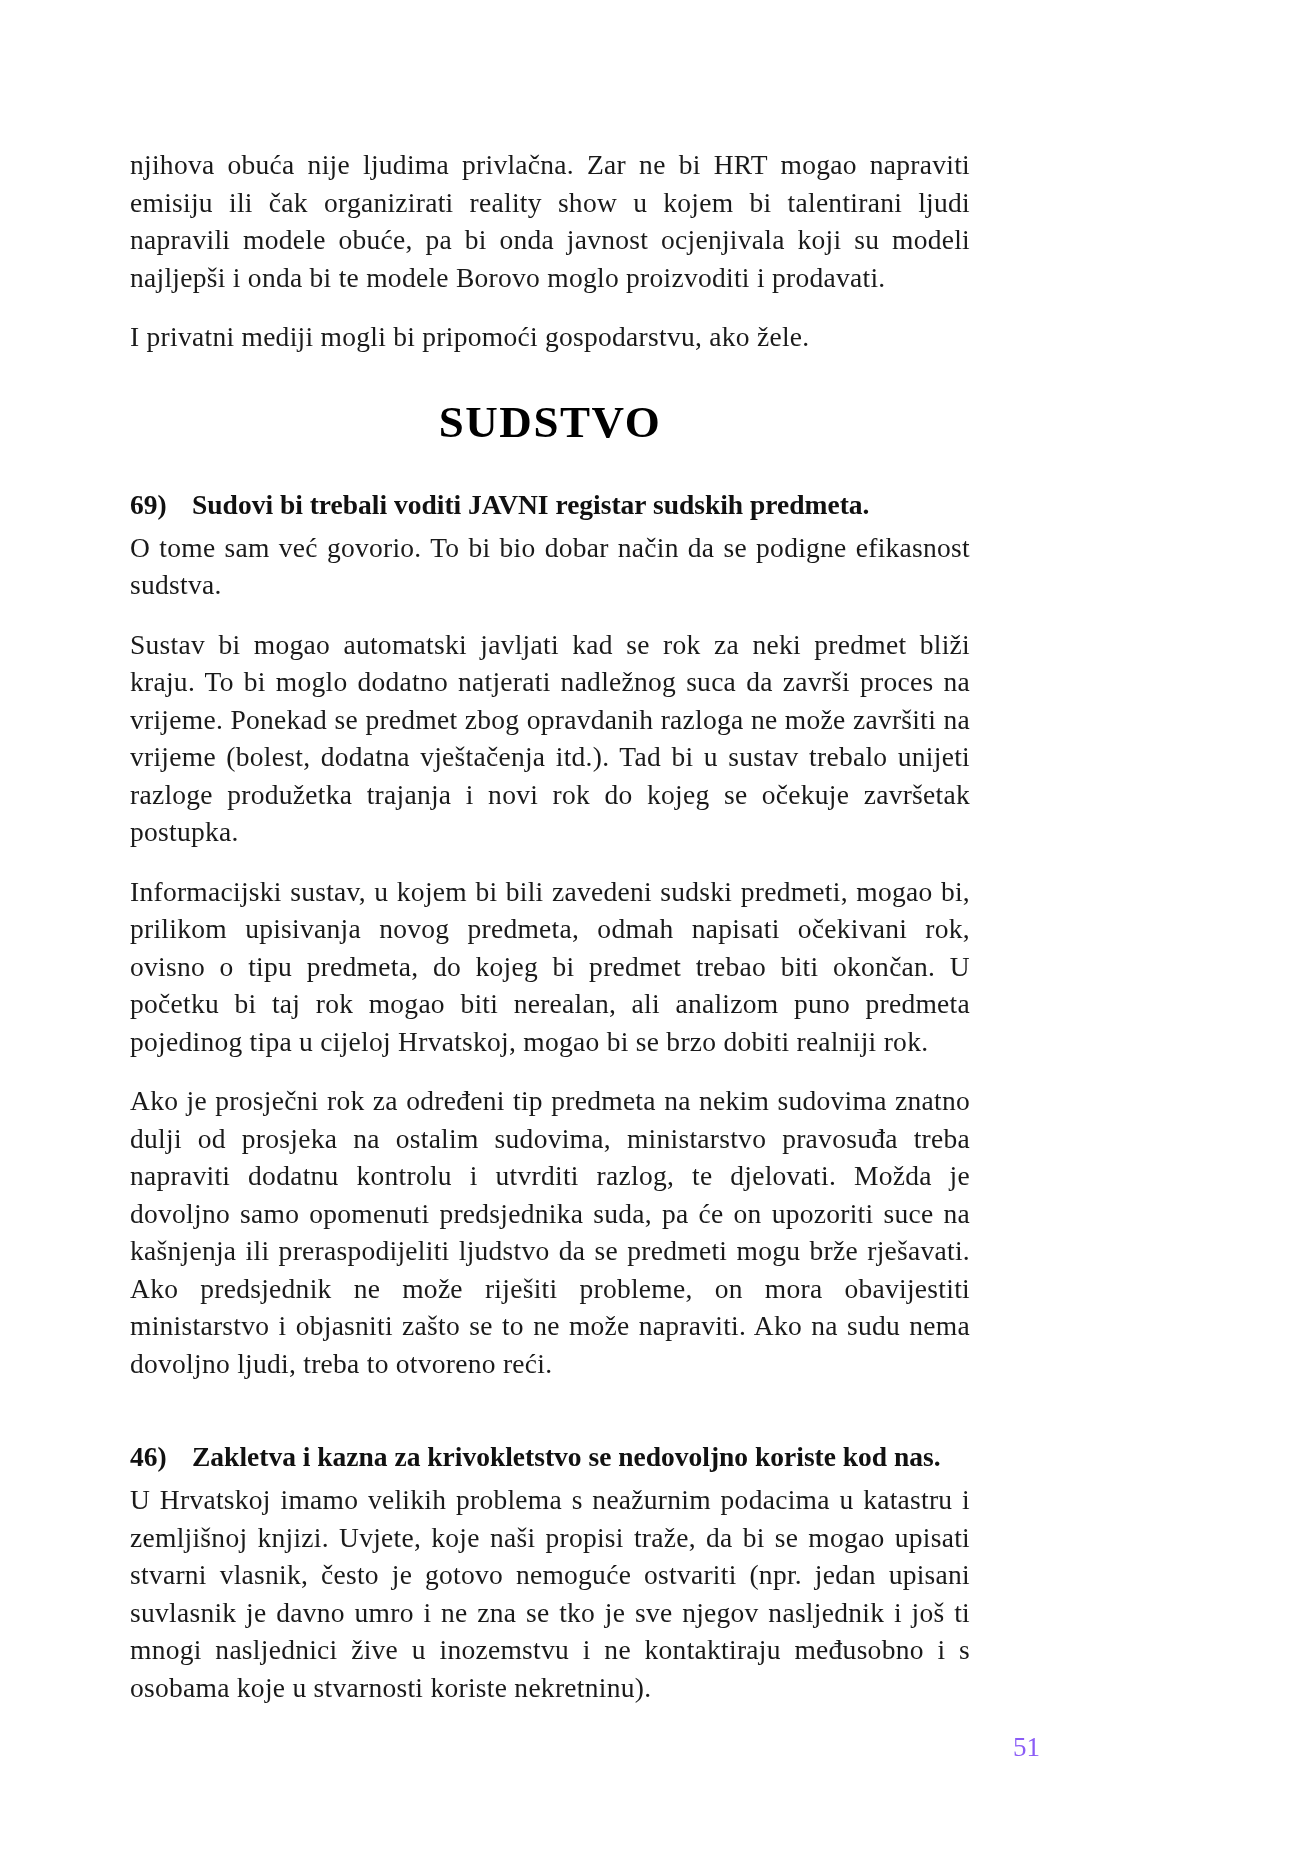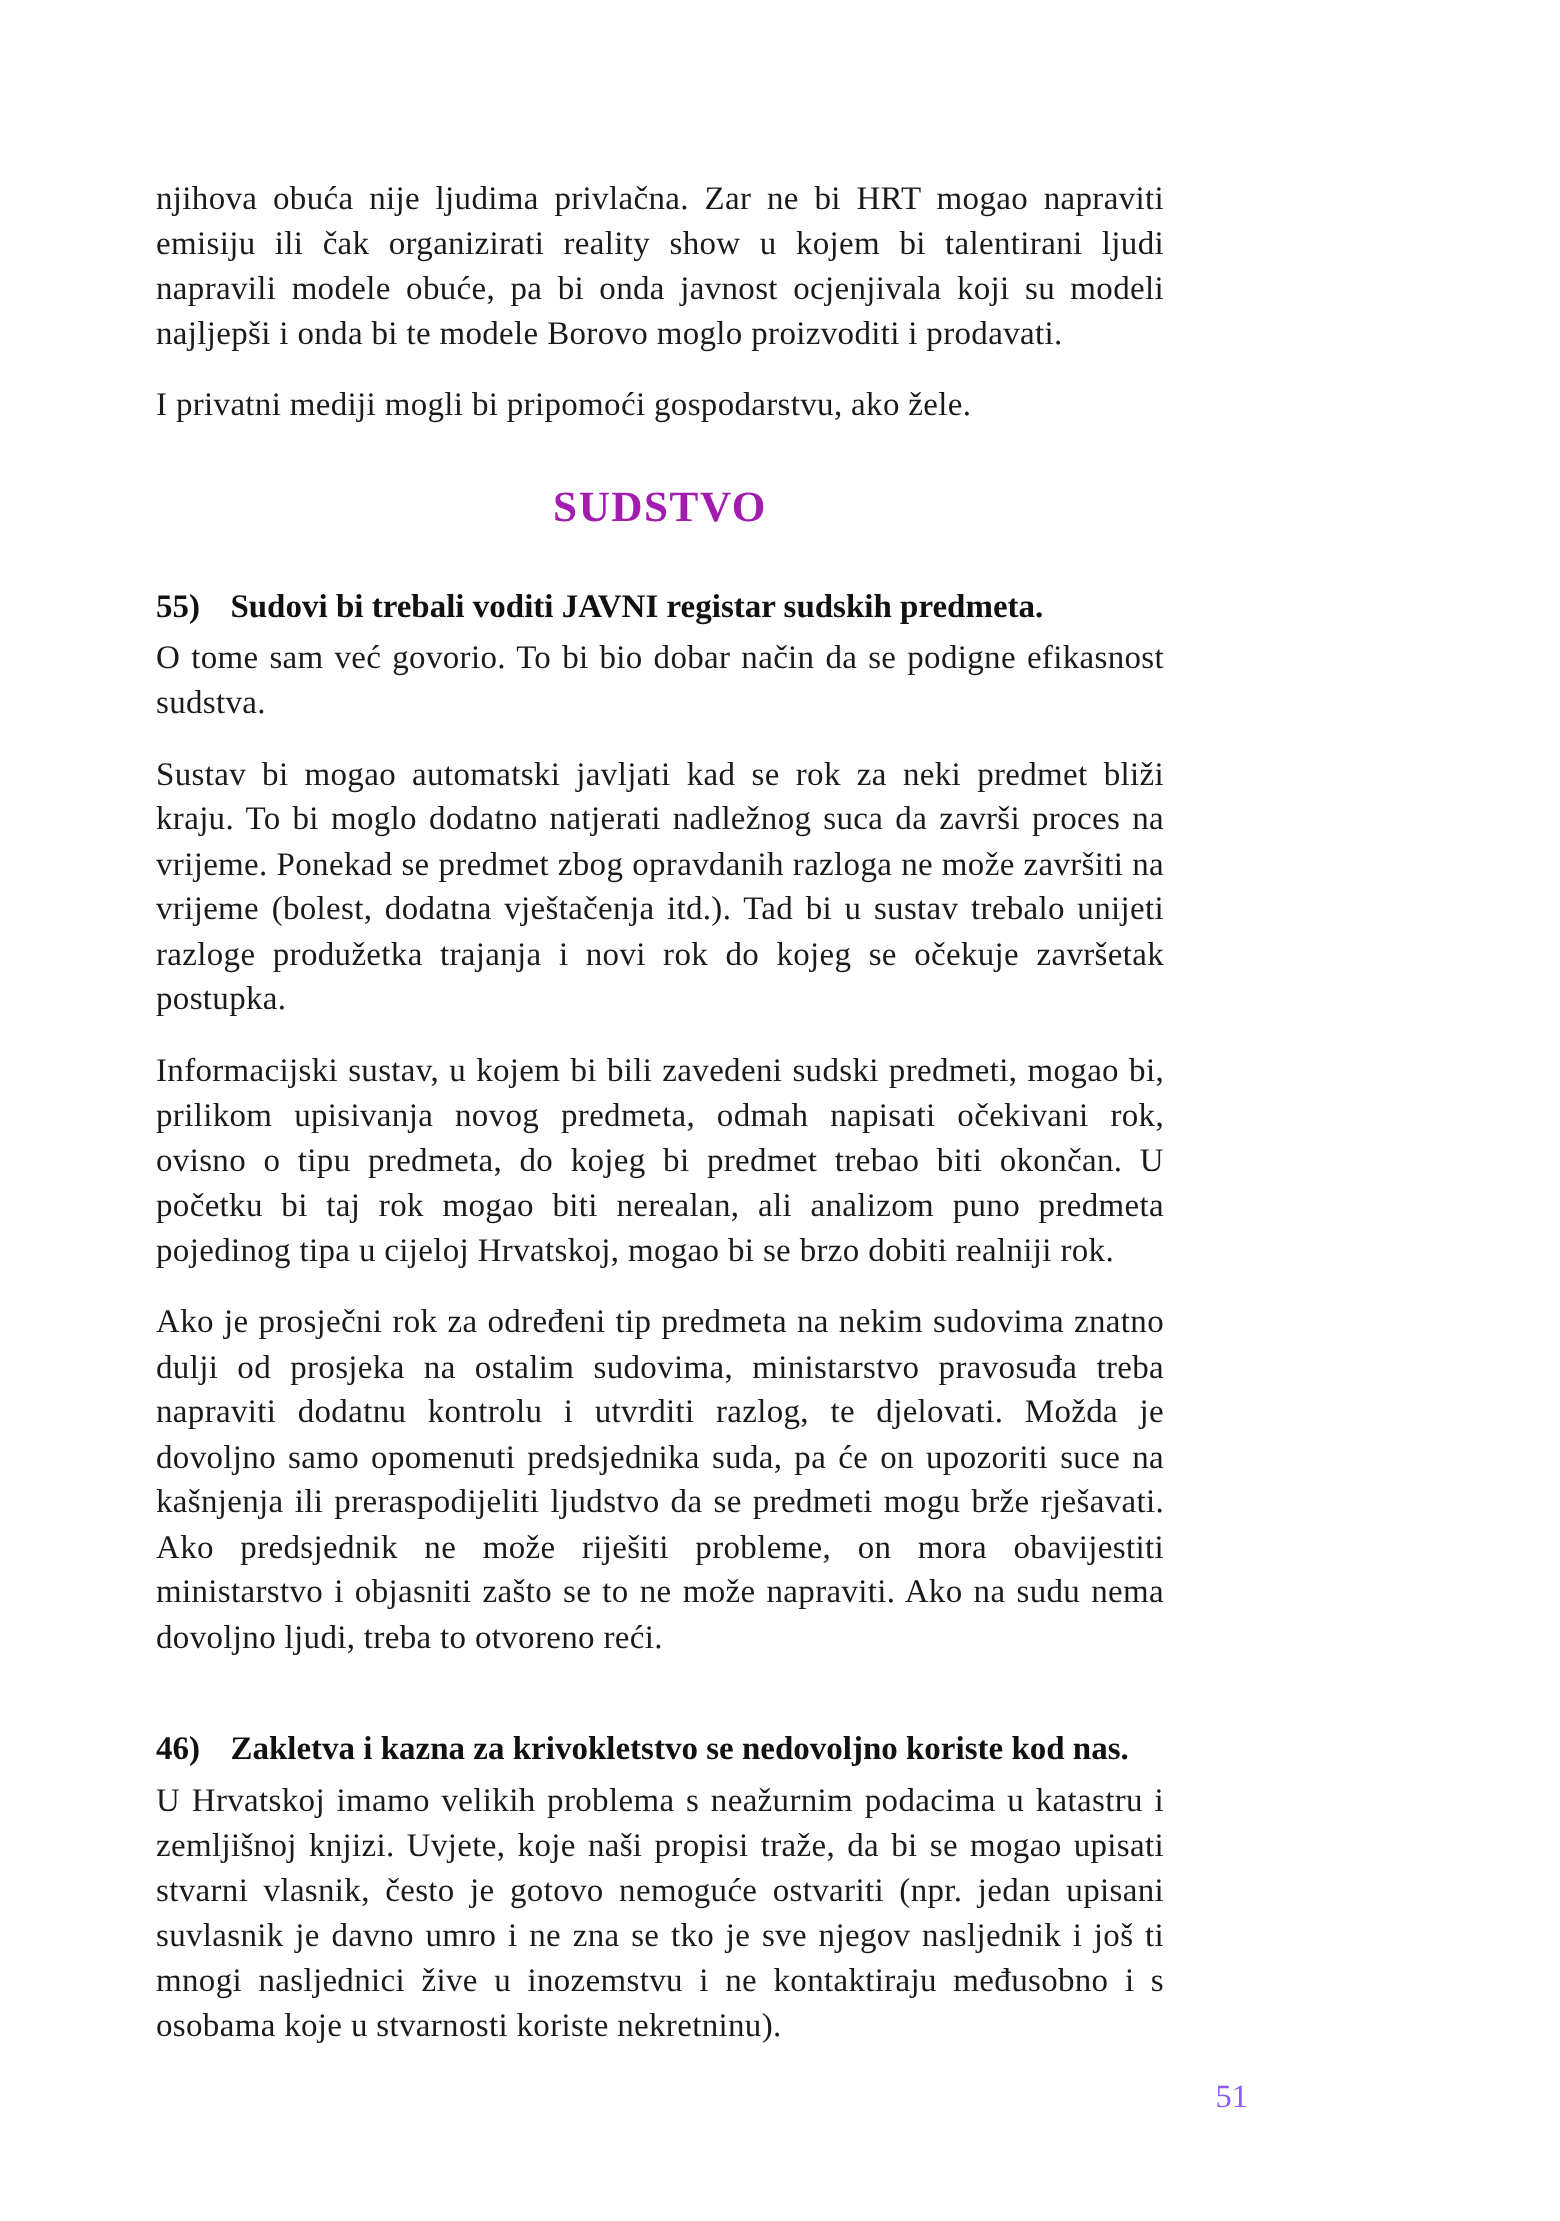--- a/index.html
+++ b/index.html
@@ -37,26 +37,26 @@
     letter-spacing: 0.01em;
   }
   p.body-para.tight {
     margin-bottom: 0;
   }
   p.after-heading {
     margin-top: 0;
   }
   .section-heading {
     margin: 44px 0 42px 0;
-    font-size: 36px;
+    font-size: 45px;
     line-height: 44px;
     font-weight: bold;
     text-align: center;
     letter-spacing: 0.035em;
-    color: #a21caf;
+    color: #000000;
   }
   .item-heading {
     margin: 0 0 6px 0;
     font-size: 27.5px;
     line-height: 37px;
     font-weight: bold;
     text-align: left;
     color: #111111;
   }
   .item-heading .num {
@@ -83,21 +83,21 @@
 
   <div class="content">
 
     <p class="body-para">njihova obuća nije ljudima privlačna. Zar ne bi HRT mogao napraviti emisiju ili čak organizirati reality show u kojem bi talentirani ljudi napravili modele obuće, pa bi onda javnost ocjenjivala koji su modeli najljepši i onda bi te modele Borovo moglo proizvoditi i prodavati.</p>
 
     <p class="body-para">I privatni mediji mogli bi pripomoći gospodarstvu, ako žele.</p>
 
     <h1 class="section-heading">SUDSTVO</h1>
 
     <h2 class="item-heading">
-      <span class="num">55)</span><span>Sudovi bi trebali voditi JAVNI registar sudskih predmeta.</span>
+      <span class="num">69)</span><span>Sudovi bi trebali voditi JAVNI registar sudskih predmeta.</span>
     </h2>
 
     <p class="body-para after-heading">O tome sam već govorio. To bi bio dobar način da se podigne efikasnost sudstva.</p>
 
     <p class="body-para">Sustav bi mogao automatski javljati kad se rok za neki predmet bliži kraju. To bi moglo dodatno natjerati nadležnog suca da završi proces na vrijeme. Ponekad se predmet zbog opravdanih razloga ne može završiti na vrijeme (bolest, dodatna vještačenja itd.). Tad bi u sustav trebalo unijeti razloge produžetka trajanja i novi rok do kojeg se očekuje završetak postupka.</p>
 
     <p class="body-para">Informacijski sustav, u kojem bi bili zavedeni sudski predmeti, mogao bi, prilikom upisivanja novog predmeta, odmah napisati očekivani rok, ovisno o tipu predmeta, do kojeg bi predmet trebao biti okončan. U početku bi taj rok mogao biti nerealan, ali analizom puno predmeta pojedinog tipa u cijeloj Hrvatskoj, mogao bi se brzo dobiti realniji rok.</p>
 
     <p class="body-para">Ako je prosječni rok za određeni tip predmeta na nekim sudovima znatno dulji od prosjeka na ostalim sudovima, ministarstvo pravosuđa treba napraviti dodatnu kontrolu i utvrditi razlog, te djelovati. Možda je dovoljno samo opomenuti predsjednika suda, pa će on upozoriti suce na kašnjenja ili preraspodijeliti ljudstvo da se predmeti mogu brže rješavati. Ako predsjednik ne može riješiti probleme, on mora obavijestiti ministarstvo i objasniti zašto se to ne može napraviti. Ako na sudu nema dovoljno ljudi, treba to otvoreno reći.</p>
 

